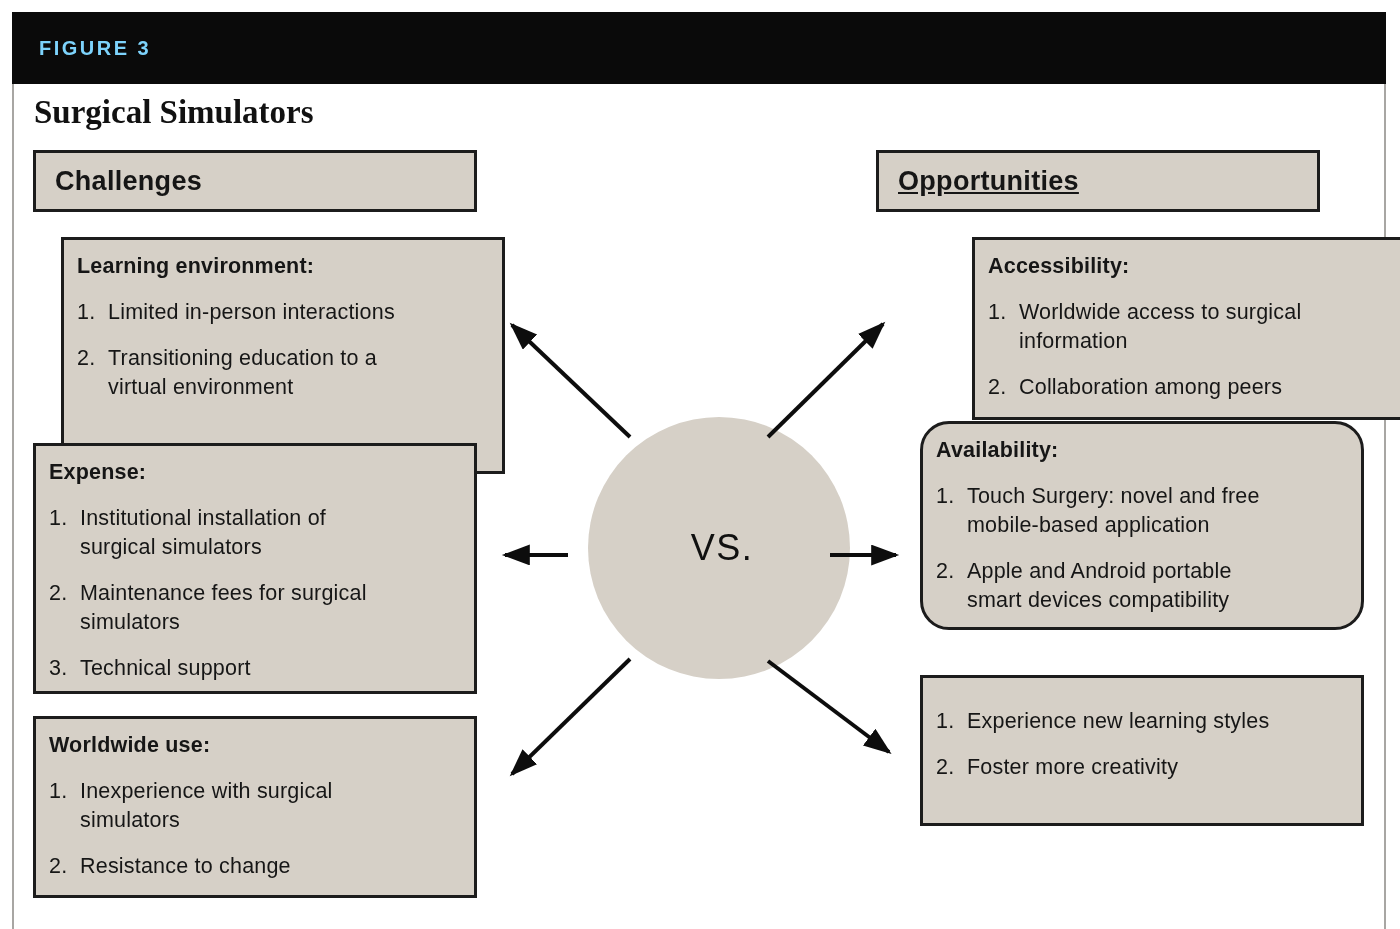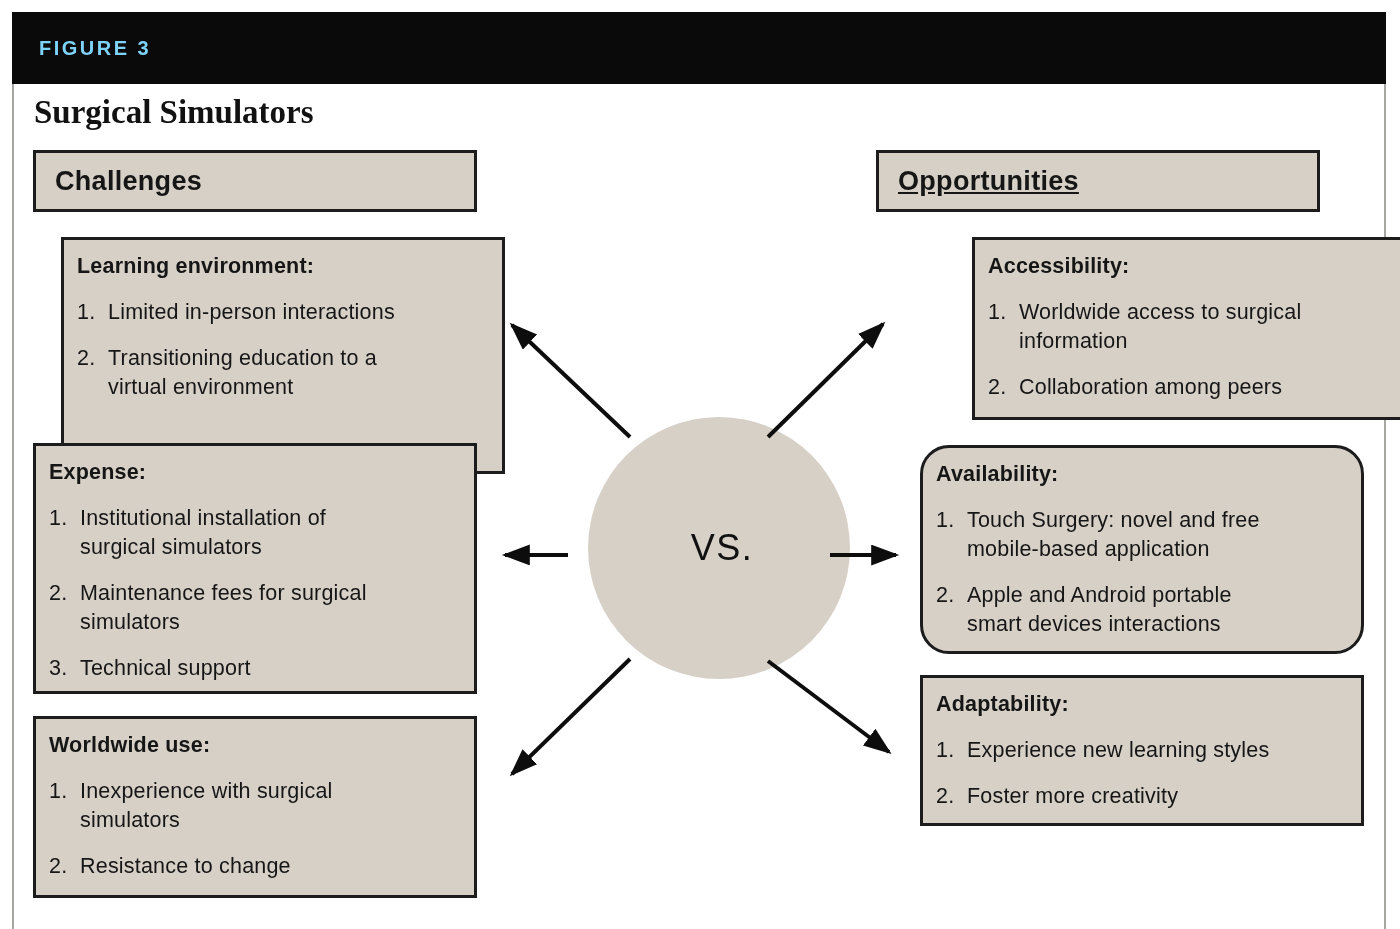--- a/index.html
+++ b/index.html
@@ -84,21 +84,21 @@
   }
   .item-num  { }
   .item-text { white-space: pre-line; }
 
   
   #box-learning  { left: 17px;  top: 237px; height: 237px; margin-left: 44px; }
   #box-expense   { left: 33px;  top: 443px; height: 251px; }
   #box-educator  { left: 33px;  top: 716px; height: 182px; }
   
   #box-access    { left: 972px; top: 237px; height: 183px; }
-  #box-avail     { left: 920px; top: 445px; height: 209px; border-radius: 29px; }
+  #box-avail     { left: 920px; top: 421px; height: 209px; border-radius: 29px; }
   #box-adapt     { left: 920px; top: 675px; height: 151px; }
 
   .vs-circle {
     position: absolute;
     left: 588px; top: 417px;
     width: 262px; height: 262px;
     border-radius: 50%;
     background: #d6d0c7;
     display: flex; align-items: center; justify-content: center;
   }
@@ -196,26 +196,25 @@
 <div class="content-box" id="box-avail">
   <div class="box-heading">Availability:</div>
   <div class="list-item">
     <span class="item-num">1.</span>
     <span class="item-text">Touch Surgery: novel and free
 mobile-based application</span>
   </div>
   <div class="list-item">
     <span class="item-num">2.</span>
     <span class="item-text">Apple and Android portable
-smart devices interactions</span>
+smart devices compatibility</span>
   </div>
 </div>
 
 <div class="content-box" id="box-adapt">
-  <div class="box-heading">Adaptability:</div>
   <div class="list-item">
     <span class="item-num">1.</span>
     <span class="item-text">Experience new learning styles</span>
   </div>
   <div class="list-item">
     <span class="item-num">2.</span>
     <span class="item-text">Foster more creativity</span>
   </div>
 </div>
 

